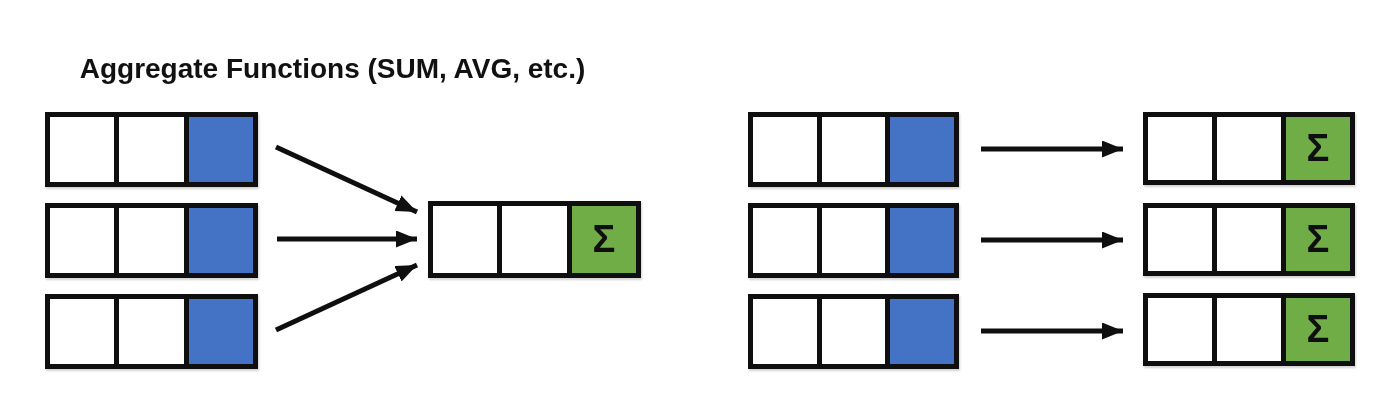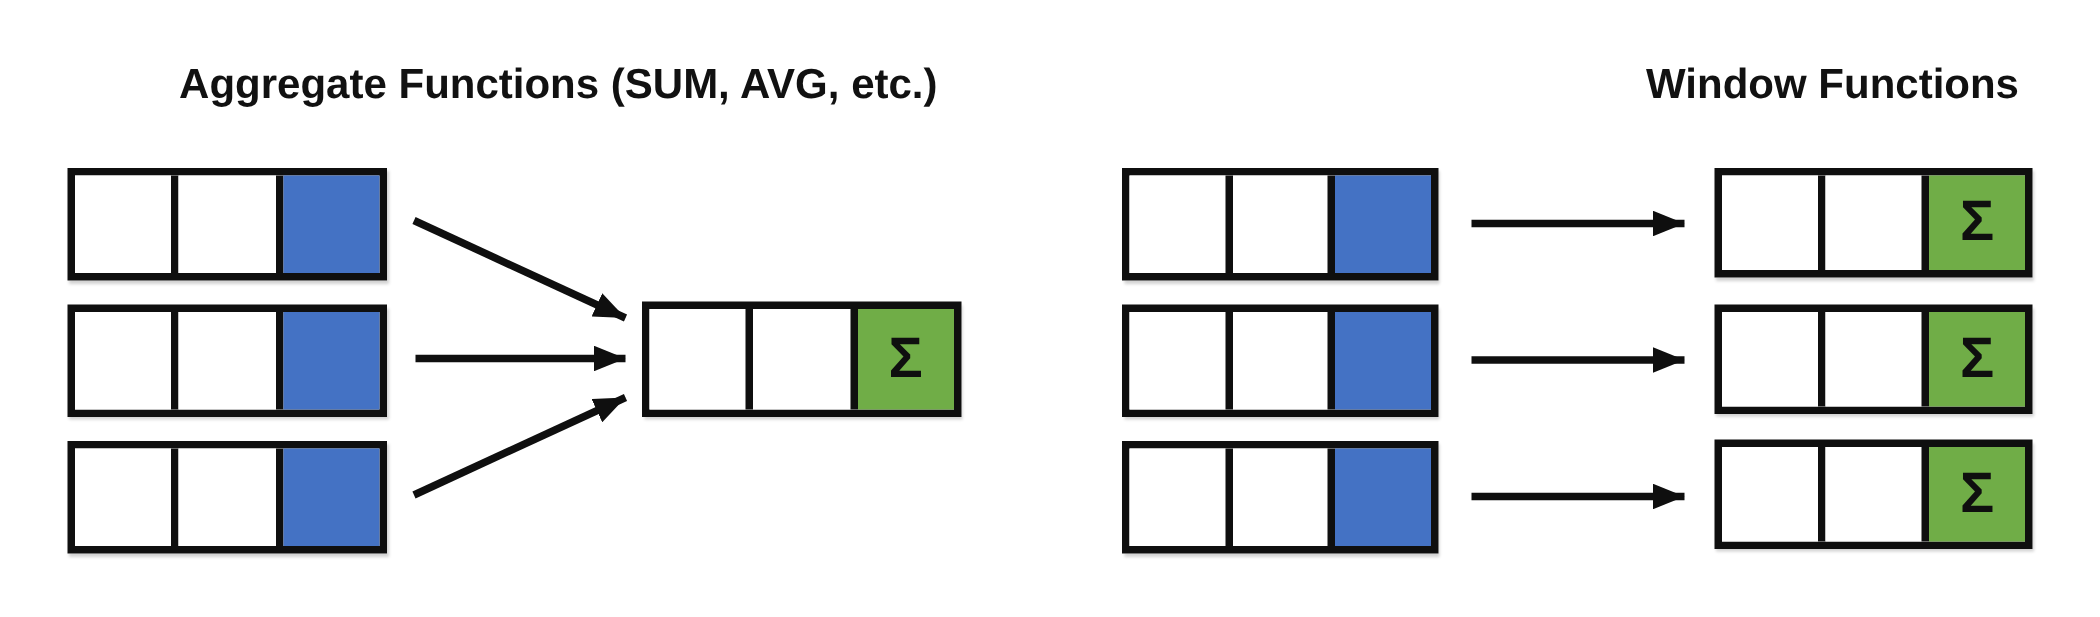--- a/index.html
+++ b/index.html
@@ -14,26 +14,26 @@
   .canvas {
     position: relative;
     width: 1400px;
     height: 411px;
     background: var(--canvas-bg);
     overflow: hidden;
     font-family: "Liberation Sans", sans-serif;
   }
   .title {
     position: absolute;
-    top: 39px;
+    top: 52px;
     font-size: 28px;
     font-weight: 700;
     line-height: 1.2;
     color: var(--title-text);
-    text-align: right;
+    text-align: center;
     letter-spacing: 0px;
     white-space: nowrap;
   }
   .title.left  { left: 40px;  width: 585px; }
   .title.right { left: 726px; width: 620px; }
   .row-table {
     position: absolute;
     display: flex;
     width: 213px;
     height: 75px;
@@ -68,21 +68,20 @@
   }
   svg.arrows line { stroke: var(--line-black); stroke-width: 5; }
   svg.arrows marker polygon { fill: var(--line-black); }
 </style>
 </head>
 <body>
 
 <div class="canvas">
 
   <div class="title left">Aggregate Functions (SUM, AVG, etc.)</div>
-  <div class="title right">Window Functions</div>
 
   <div class="row-table" style="left:45px; top:112px;">
     <div class="cell"></div>
     <div class="cell"></div>
     <div class="cell blue"></div>
   </div>
   <div class="row-table" style="left:45px; top:203px;">
     <div class="cell"></div>
     <div class="cell"></div>
     <div class="cell blue"></div>

